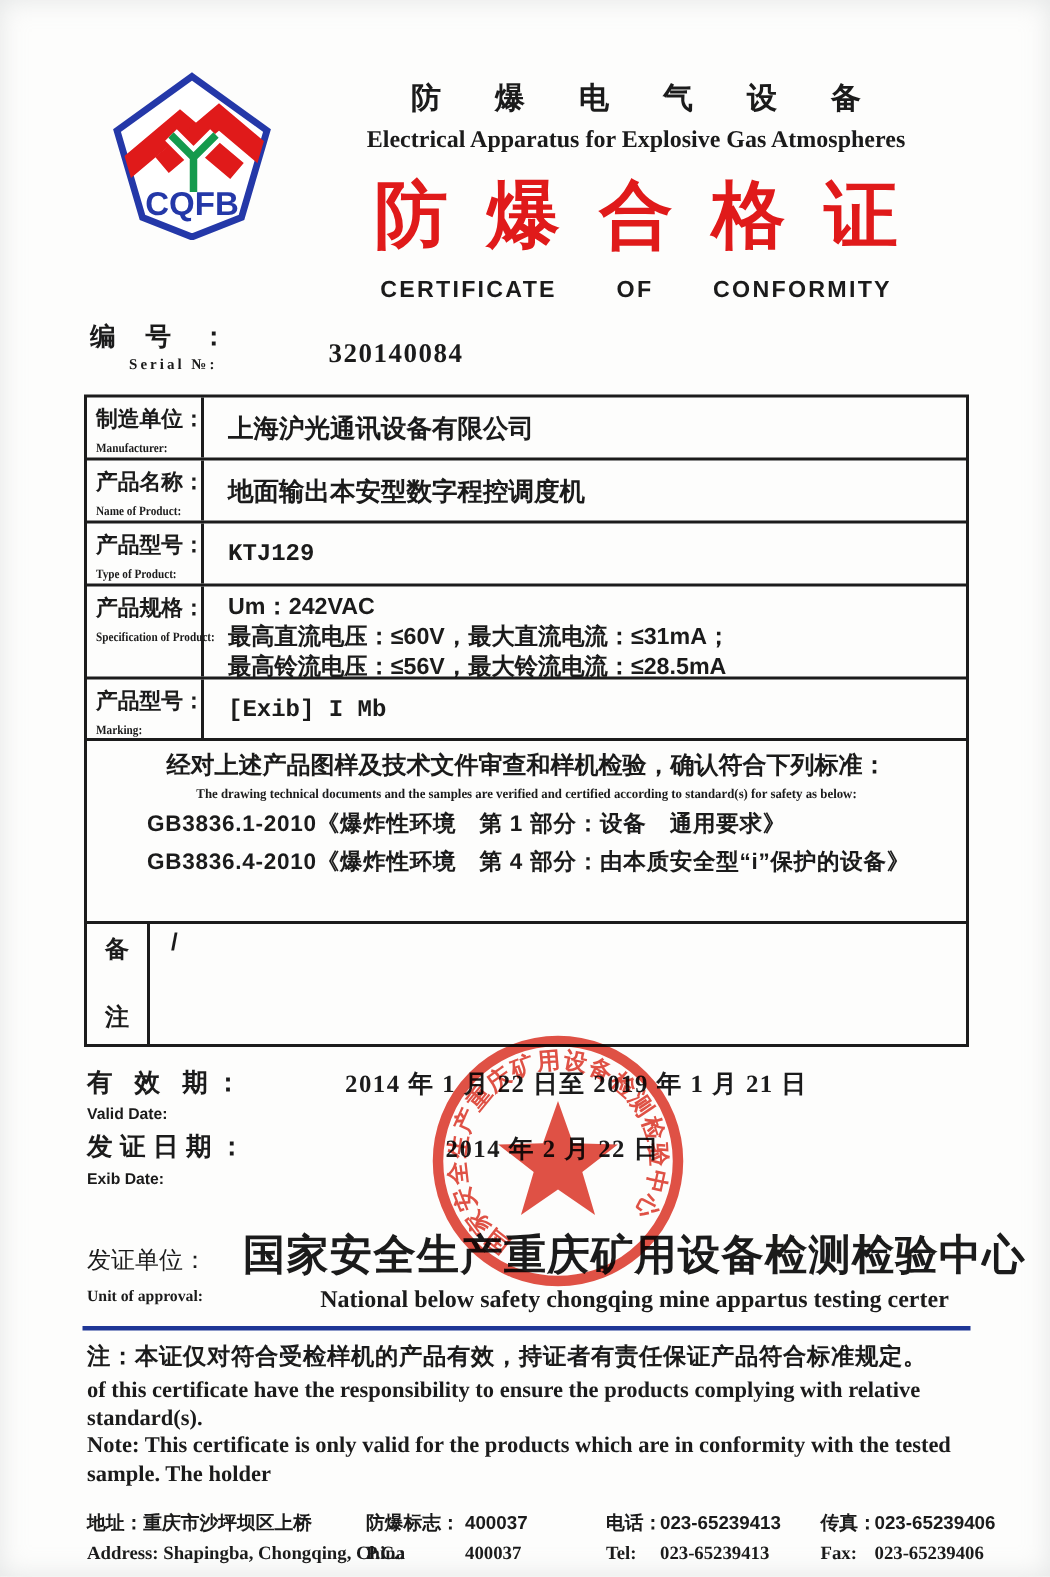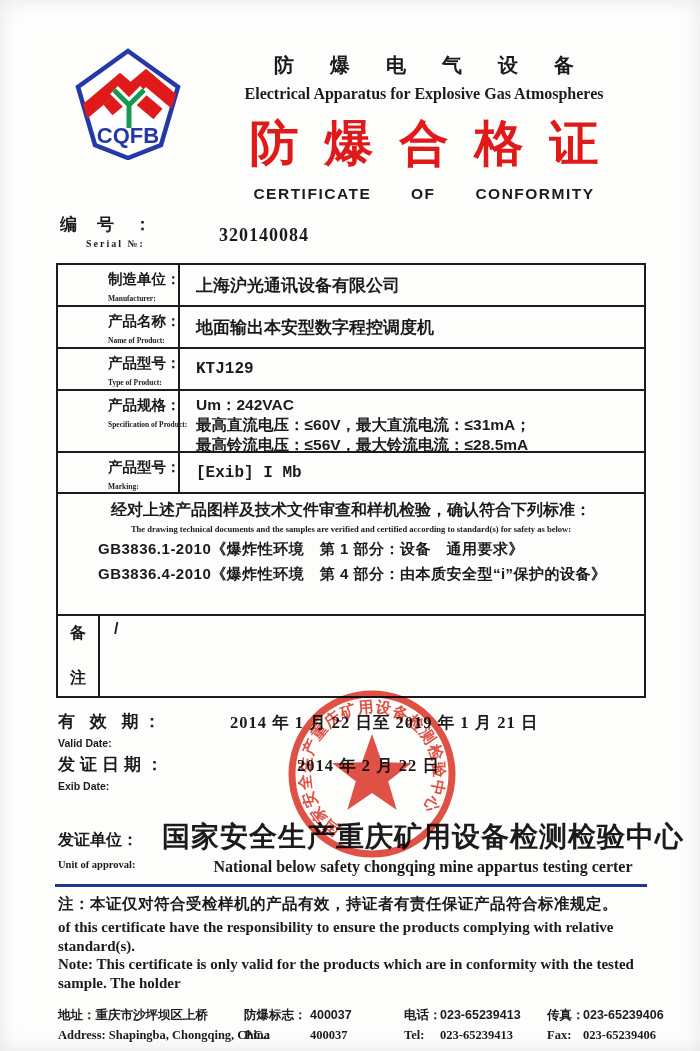--- a/index.html
+++ b/index.html
@@ -17,21 +17,21 @@
   .t-en { font-family:"Liberation Serif", serif; font-weight:700; font-size:16px; margin-top:6px; white-space:nowrap; }
   .t-cert-cn { color:var(--red); font-size:49px; font-weight:700; letter-spacing:26px; margin-right:-26px; margin-top:8px; white-space:nowrap; }
   .t-cert-en { font-weight:700; font-size:15.5px; letter-spacing:1.5px; word-spacing:34px; margin-top:8px; white-space:nowrap; }
   
   .serial-row { display:flex; align-items:flex-start; margin:10px 0 0 60px;text-align:center; }
   .serial-label .cn { font-size:17px; font-weight:700; letter-spacing:20px; white-space:nowrap; }
   .serial-label .en { font-family:"Liberation Serif", serif; font-weight:700; font-size:10px; letter-spacing:2px; margin-top:2px; }
   .serial-value { font-family:"Liberation Serif", serif; font-weight:700; font-size:18px; margin:12px 0 0 48px; letter-spacing:1px; }
   
   .cert-table { width:590px; margin:14px 0 0 56px; border:2.5px solid #1c1c1c; }
-  .trow { display:flex; border-bottom:2px solid #1c1c1c;padding-left:44px; }
+  .trow { display:flex; border-bottom:2px solid #1c1c1c; }
   .tlabel { width:78px; flex:0 0 78px; border-right:2px solid #1c1c1c; padding:5px 0 0 6px; }
   .tlabel .cn { font-size:14.5px; font-weight:700; white-space:nowrap; }
   .tlabel .en { font-family:"Liberation Serif", serif; font-weight:700; font-size:8.5px; margin-top:4px; white-space:nowrap; transform:scaleX(.88); transform-origin:left; }
   .tval { flex:1; display:flex; align-items:center; padding-left:16px; font-size:17px; font-weight:700; }
   .tval.mono { font-family:"Liberation Mono", monospace; font-size:16px; }
   .tval.multi { display:block; padding-top:4px; }
   .tval.multi div { line-height:19px; margin-bottom:1px; font-size:15.5px; }
   .tstd { border-bottom:2px solid #1c1c1c; padding:6px 10px 30px 10px; }
   .std-cn { text-align:center; font-size:16px; font-weight:700; }
   .std-en { text-align:center; font-family:"Liberation Serif", serif; font-weight:700; font-size:9px; margin-top:3px; transform:scaleX(.95); }
@@ -46,21 +46,21 @@
   .vlabel .cn { font-size:17px; font-weight:700; letter-spacing:5px; white-space:nowrap; }
   .vlabel .en { font-family:Liberation Sans, sans-serif; font-weight:700; font-size:10.5px; margin-top:4px; }
   .vvalue { font-family:"Liberation Serif", serif; font-weight:700; font-size:16.5px; letter-spacing:1px; padding-top:2px; white-space:nowrap; }
   .vvalue.valid { margin-left:22px; }
   .vvalue.issue { margin-left:89px; }
   
   .stamp { position:absolute; left:282px; top:684px; width:180px; height:180px; opacity:.88; mix-blend-mode:multiply; pointer-events:none; }
   
   .approval { display:flex; margin:26px 0 0 58px; }
   .alabel { width:88px; flex:0 0 88px; padding-top:12px; }
-  .alabel .cn { font-size:16px; font-weight:700; white-space:nowrap; }
+  .alabel .cn { font-size:16px; font-weight:400; white-space:nowrap; }
   .alabel .en { font-family:"Liberation Serif", serif; font-weight:700; font-size:10.5px; margin-top:8px; white-space:nowrap; }
   .avalue { flex:1; text-align:center; }
   .avalue .cn { font-size:28px; font-weight:700; letter-spacing:1px; white-space:nowrap; }
   .avalue .en { font-family:"Liberation Serif", serif; font-weight:700; font-size:16px; margin-top:2px; white-space:nowrap; }
   .divider { width:592px; margin:8px 0 0 55px; border-top:3px solid var(--divider); }
   
   .note { margin:7px 0 0 58px; width:596px; }
   .note .cn { font-size:15.5px; font-weight:700; letter-spacing:.5px; white-space:nowrap; }
   .note .en { font-family:"Liberation Serif", serif; font-weight:700; font-size:15px; line-height:18.5px; margin-top:3px; }
   

